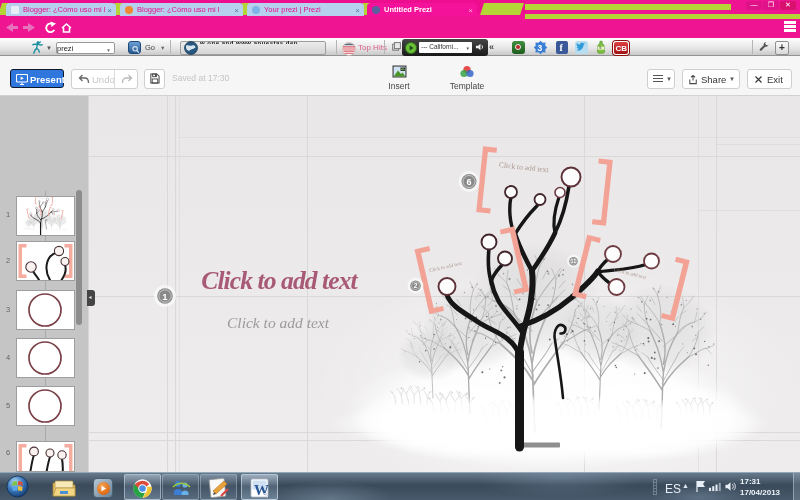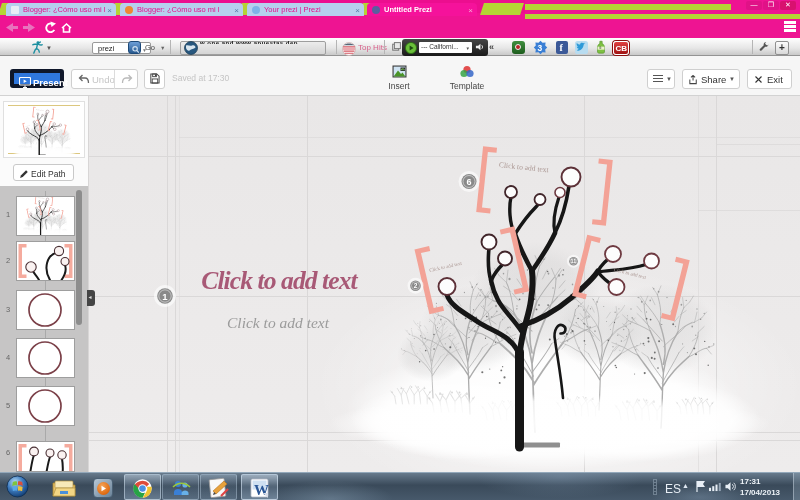--- a/index.html
+++ b/index.html
@@ -273,36 +273,20 @@
           <circle cx="468" cy="181.5" r="6" fill="none" stroke="#ffffff" stroke-width="1" opacity="0.5"></circle>
  <text x="468" y="184.8" font-size="9">6</text>
  <circle cx="572.5" cy="261.2" r="6.5" fill="#ffffff" opacity="0.6"></circle>
  <circle cx="572.5" cy="261.2" r="4.3" fill="#898989"></circle>
           <circle cx="572.5" cy="261.2" r="3.2" fill="none" stroke="#ffffff" stroke-width="0.7" opacity="0.5"></circle>
  <text x="572.5" y="263.4" font-size="5.5">11</text>
 </g>
 </svg>
 </div>
 <div id="sidebar" class="abs">
-      <div id="sidetop" class="abs">
- <div class="abs" style="left:3px;top:5px;width:82px;height:57px;background:#fff;border:1px solid #e0e0e0;">
-  <div class="abs" style="left:4px;top:3px;width:72px;height:1px;background:#dcc77e;"></div>
-  <div class="abs" style="left:4px;top:51px;width:72px;height:1px;background:#dcc77e;"></div>
-  <svg class="abs" style="left:6px;top:4px;" width="70" height="49" viewBox="402 142 305 305" preserveAspectRatio="xMidYMid meet">
-            <use href="#treeScene"></use>
-          </svg>
- </div>
- <div class="abs" style="left:13px;top:68px;width:61px;height:17px;background:#fff;border:1px solid #c9c9c9;border-radius:3px;">
-  <svg class="abs" style="left:5px;top:3.5px;" width="10" height="10" viewBox="0 0 24 24">
-            <path d="M3,21 L5,15 L17,3 L21,7 L9,19 Z" fill="#333"></path>
-            <path d="M3,21 L6,20 L4,18 Z" fill="#333"></path>
-          </svg>
-  <span class="abs" style="left:17px;top:3.5px;font-size:8.5px;color:#333;">Edit Path</span>
- </div>
-</div>
 <div class="abs" style="left:45px;top:95px;width:1px;height:281px;background:#a9a9a9;"></div>
 <div class="thnum" style="top:114px;">1</div>
 <div class="thumb" style="top:100px;">
  <svg width="57" height="38" viewBox="420 160 270 282" preserveAspectRatio="xMidYMid meet">
           <use href="#treeScene"></use>
         </svg>
 </div>
 <div class="thnum" style="top:160px;">2</div>
 <div class="thumb" style="top:145px;">
  <svg width="57" height="38" viewBox="0 0 57 38">
@@ -394,21 +378,21 @@
  <div style="height:2.5px;background:#fff;margin-bottom:1.5px;"></div>
  <div style="height:2.5px;background:#fff;"></div>
 </div>
 </div>
 <div id="addonrow" class="abs">
       <svg class="abs" style="left:31px;top:3px;" width="13" height="13" viewBox="0 0 14 14">
  <path d="M7,3 C8,2 9,2 10,1 M7,3 C5,4 3,3 2,4 M7,3 L6,8 M6,8 C4,9 4,11 3,13 M6,8 C8,9 9,11 9,12 M7,3 C9,4 11,5 12,4" stroke="#1b8fa0" stroke-width="1.5" fill="none" stroke-linecap="round"></path>
  <circle cx="7.5" cy="1.8" r="1.6" fill="#1b8fa0"></circle>
 </svg>
 <span class="abs" style="left:46px;top:7px;font-size:6px;color:#555;">▼</span>
-<div class="abs" style="left:56px;top:3.5px;width:59px;height:12.5px;background:#fff;border:1px solid #9a9a9a;border-radius:2px;font-size:7.5px;color:#222;line-height:11px;padding-left:5px;margin-left:36px;">prezi<span style="position:absolute;right:3px;top:2px;font-size:5px;color:#777;">▼</span></div>
+<div class="abs" style="left:56px;top:3.5px;width:59px;height:12.5px;background:#fff;border:1px solid #9a9a9a;border-radius:2px;font-size:7.5px;color:#222;line-height:11px;">prezi<span style="position:absolute;right:3px;top:2px;font-size:5px;color:#777;">▼</span></div>
 <div class="abs" style="left:128px;top:3px;width:13px;height:13px;border-radius:3px;background:linear-gradient(#6d9fd8,#27598f);border:1px solid #1d4978;">
  <svg width="11" height="11" viewBox="0 0 13 13" style="margin:0 0 0 1px;">
           <circle cx="6" cy="4.5" r="2.6" fill="none" stroke="#cfe0f0" stroke-width="1.4"></circle>
           <path d="M8,6.5 L10.5,9" stroke="#cfe0f0" stroke-width="1.5"></path>
         </svg>
 </div>
 <span class="abs" style="left:145px;top:5px;font-size:7.5px;color:#444;">Go</span>
 <span class="abs" style="left:160px;top:7px;font-size:5.5px;color:#666;">▼</span>
 <div class="abs" style="left:170px;top:2px;width:1px;height:14px;background:#b5b5b5;"></div>
 <div class="abs" style="left:180px;top:2.5px;width:146px;height:14.5px;background:linear-gradient(#ececec,#d5d5d5);border:1px solid #9e9e9e;border-radius:2px;"></div>
@@ -464,21 +448,21 @@
 <div class="abs" style="left:613px;top:2.5px;width:16px;height:14px;border-radius:3px;background:linear-gradient(#e04040,#a01414);border:1px solid #fff;box-shadow:0 0 0 1px #8a0f0f;">
         <span style="position:absolute;left:1.5px;top:2.5px;color:#fff;font-size:8px;font-weight:bold;">CB</span>
       </div>
 <div class="abs" style="left:752px;top:2px;width:1px;height:14px;background:#b5b5b5;"></div>
 <svg class="abs" style="left:758px;top:3px;" width="12" height="12" viewBox="0 0 24 24">
         <path d="M21 6.5a5 5 0 0 1-6.6 4.9L7 19a2.2 2.2 0 0 1-3.1-3.1l7.6-7.4A5 5 0 0 1 16.4 2l-2.3 2.3 1.8 3.4 3.6 1.4z" fill="#555"></path>
       </svg>
 <div class="abs" style="left:775px;top:2.5px;width:14px;height:14px;background:linear-gradient(#fcfcfc,#d8d8d8);border:1px solid #909090;border-radius:2px;text-align:center;font-size:10px;line-height:12px;color:#333;font-weight:bold;">+</div>
 </div>
 <div id="prezibar" class="abs">
-      <div class="abs" style="left:10px;top:13px;width:54px;height:19px;background:#2f77dd;border:4px solid #0f172a;border-radius:3px;">
+      <div class="abs" style="left:10px;top:13px;width:54px;height:19px;background:#2f77dd;border:1px solid #0f172a;border-radius:3px;">
  <svg class="abs" style="left:5px;top:3.5px;" width="12" height="11" viewBox="0 0 12 11">
           <rect x="0.5" y="0.5" width="11" height="7.5" rx="1" fill="none" stroke="#fff" stroke-width="1.1"></rect>
           <path d="M4.6,2.5 L7.8,4.2 L4.6,5.9 Z" fill="#fff"></path>
           <path d="M4,10.5 L8,10.5 M6,8.5 L6,10" stroke="#fff" stroke-width="1.1"></path>
         </svg>
  <span class="abs" style="left:19px;top:3.5px;color:#fff;font-size:9.5px;font-weight:bold;">Present</span>
 </div>
 <div class="abs" style="left:71px;top:12.5px;width:67px;height:20px;background:#fff;border:1px solid #cfcfcf;border-radius:3px;">
  <svg class="abs" style="left:6px;top:4.5px;" width="12" height="10" viewBox="0 0 24 20">
           <path d="M9,2 L3,8 L9,14 M3,8 L14,8 C19,8 21,12 21,18" fill="none" stroke="#666" stroke-width="2.6"></path>

